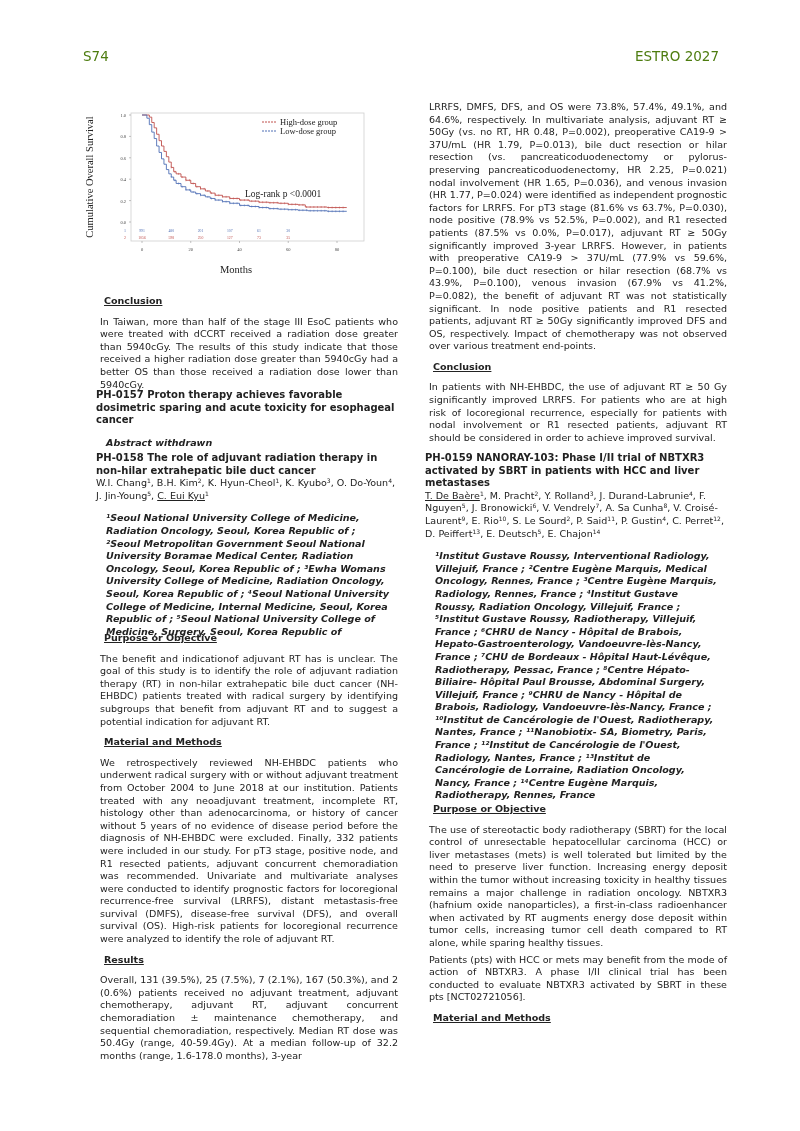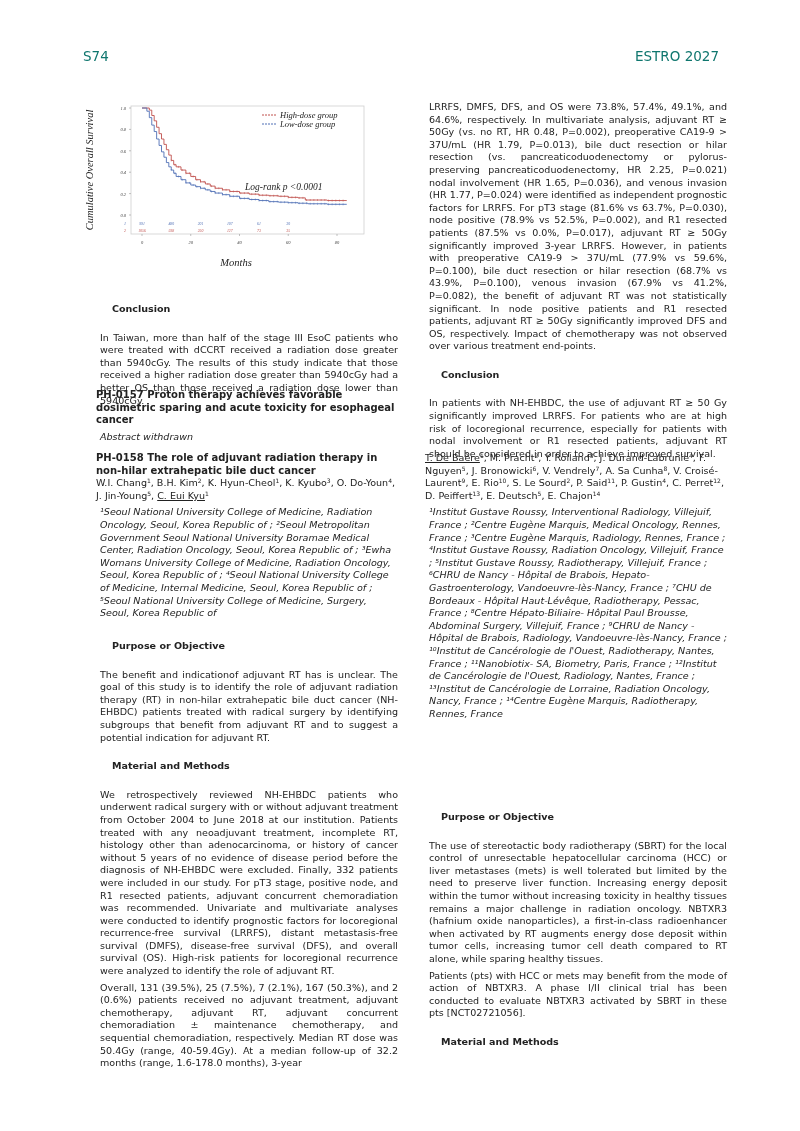--- a/index.html
+++ b/index.html
@@ -1,32 +1,32 @@
 <!DOCTYPE html>
 <html><head>
 <meta charset="utf-8">
 <style>
   html, body { margin: 0; padding: 0; background: #ffffff; }
   body { width: 800px; height: 1131px; position: relative; overflow: hidden;
          font-family: "DejaVu Sans", sans-serif; color: #222; }
-  .running-head { position: absolute; top: 48px; font-size: 13.5px; color: #0f766e; font-family: "DejaVu Sans", sans-serif; }
+  .running-head { position: absolute; top: 48px; font-size: 13.5px; color: #4d7c0f; font-family: "DejaVu Sans", sans-serif; }
   #page-num { left: 83px; }
   #journal { right: 81px; }
   .col { position: absolute; top: 0; width: 306px; font-size: 9.55px; line-height: 12.6px; }
   #col-left { left: 96px; }
   #col-right { left: 425px; }
   .blk { position: absolute; left: 0; width: 306px; }
   .p { text-align: justify; margin: 4px; }
-  .h { font-weight: bold; margin: 16px; }
+  .h { font-weight: bold; margin: 8px; text-decoration: underline; }
   .title { font-weight: bold; margin: 0; font-size: 10px; }
-  .it { font-style: italic; margin: 4px; }
+  .it { font-style: italic; margin: 10px; font-weight: bold; }
   .authors { margin: 0; }
   .u { text-decoration: underline; }
   sup { font-size: 6px; vertical-align: 3px; line-height: 0; }
-  #chart-wrap { position: absolute; left: 80px; top: 98px; width: 290px; height: 175px; font-style: italic; }
+  #chart-wrap { position: absolute; left: 80px; top: 105px; width: 290px; height: 175px; }
   #chart-wrap svg text { font-family: "Liberation Serif", serif; }
 </style>
 </head>
 <body>
 
 <div class="running-head" id="page-num">S74</div>
 <div class="running-head" id="journal">ESTRO 2027</div>
 
 <div id="chart-wrap">
   <svg id="km-svg" width="290" height="175" viewBox="0 0 290 175">
@@ -202,32 +202,34 @@
     <p class="title">PH-0158  The role of adjuvant radiation therapy in non-hilar extrahepatic bile duct cancer</p>
     <p class="authors" id="authors-0158"><span>W.I. Chang</span><sup>1</sup>, <span>B.H. Kim</span><sup>2</sup>, <span>K. Hyun-Cheol</span><sup>1</sup>, <span>K. Kyubo</span><sup>3</sup>, <span>O. Do-Youn</span><sup>4</sup>, <span>J. Jin-Young</span><sup>5</sup>, <span class="u">C. Eui Kyu</span><sup>1</sup></p>
     <p class="it">¹Seoul National University College of Medicine, Radiation Oncology, Seoul, Korea Republic of ; ²Seoul Metropolitan Government Seoul National University Boramae Medical Center, Radiation Oncology, Seoul, Korea Republic of ; ³Ewha Womans University College of Medicine, Radiation Oncology, Seoul, Korea Republic of ; ⁴Seoul National University College of Medicine, Internal Medicine, Seoul, Korea Republic of ; ⁵Seoul National University College of Medicine, Surgery, Seoul, Korea Republic of</p>
   </div>
 
   <div class="blk" style="top:624px">
     <p class="h">Purpose or Objective</p>
     <p class="p">The benefit and indicationof adjuvant RT has is unclear. The goal of this study is to identify the role of adjuvant radiation therapy (RT) in non-hilar extrahepatic bile duct cancer (NH-EHBDC) patients treated with radical surgery by identifying subgroups that benefit from adjuvant RT and to suggest a potential indication for adjuvant RT.</p>
     <p class="h">Material and Methods</p>
     <p class="p">We retrospectively reviewed NH-EHBDC patients who underwent radical surgery with or without adjuvant treatment from October 2004 to June 2018 at our institution. Patients treated with any neoadjuvant treatment, incomplete RT, histology other than adenocarcinoma, or history of cancer without 5 years of no evidence of disease period before the diagnosis of NH-EHBDC were excluded. Finally, 332 patients were included in our study. For pT3 stage, positive node, and R1 resected patients, adjuvant concurrent chemoradiation was recommended. Univariate and multivariate analyses were conducted to identify prognostic factors for locoregional recurrence-free survival (LRRFS), distant metastasis-free survival (DMFS), disease-free survival (DFS), and overall survival (OS). High-risk patients for locoregional recurrence were analyzed to identify the role of adjuvant RT.</p>
+    <p class="h">Results</p>
     <p class="p">Overall, 131 (39.5%), 25 (7.5%), 7 (2.1%), 167 (50.3%), and 2 (0.6%) patients received no adjuvant treatment, adjuvant chemotherapy, adjuvant RT, adjuvant concurrent chemoradiation ± maintenance chemotherapy, and sequential chemoradiation, respectively. Median RT dose was 50.4Gy (range, 40-59.4Gy). At a median follow-up of 32.2 months (range, 1.6-178.0 months), 3-year</p>
   </div>
 </div>
 
 <div class="col" id="col-right">
   <div class="blk" style="top:97px">
     <p class="p">LRRFS, DMFS, DFS, and OS were 73.8%, 57.4%, 49.1%, and 64.6%, respectively. In multivariate analysis, adjuvant RT ≥ 50Gy (vs. no RT, HR 0.48, P=0.002), preoperative CA19-9 &gt; 37U/mL (HR 1.79, P=0.013), bile duct resection or hilar resection (vs. pancreaticoduodenectomy or pylorus-preserving pancreaticoduodenectomy, HR 2.25, P=0.021) nodal involvement (HR 1.65, P=0.036), and venous invasion (HR 1.77, P=0.024) were identified as independent prognostic factors for LRRFS. For pT3 stage (81.6% vs 63.7%, P=0.030), node positive (78.9% vs 52.5%, P=0.002), and R1 resected patients (87.5% vs 0.0%, P=0.017), adjuvant RT ≥ 50Gy significantly improved 3-year LRRFS. However, in patients with preoperative CA19-9 &gt; 37U/mL (77.9% vs 59.6%, P=0.100), bile duct resection or hilar resection (68.7% vs 43.9%, P=0.100), venous invasion (67.9% vs 41.2%, P=0.082), the benefit of adjuvant RT was not statistically significant. In node positive patients and R1 resected patients, adjuvant RT ≥ 50Gy significantly improved DFS and OS, respectively. Impact of chemotherapy was not observed over various treatment end-points.</p>
     <p class="h">Conclusion</p>
     <p class="p">In patients with NH-EHBDC, the use of adjuvant RT ≥ 50 Gy significantly improved LRRFS. For patients who are at high risk of locoregional recurrence, especially for patients with nodal involvement or R1 resected patients, adjuvant RT should be considered in order to achieve improved survival.</p>
   </div>
 
   <div class="blk" style="top:452px">
+    <p class="title">PH-0159  NANORAY-103: Phase I/II trial of NBTXR3 activated by SBRT in patients with HCC and liver metastases</p>
     <p class="authors" id="authors-0159"><span class="u">T. De Baère</span><sup>1</sup>, <span>M. Pracht</span><sup>2</sup>, <span>Y. Rolland</span><sup>3</sup>, <span>J. Durand-Labrunie</span><sup>4</sup>, <span>F. Nguyen</span><sup>5</sup>, <span>J. Bronowicki</span><sup>6</sup>, <span>V. Vendrely</span><sup>7</sup>, <span>A. Sa Cunha</span><sup>8</sup>, <span>V. Croisé-Laurent</span><sup>9</sup>, <span>E. Rio</span><sup>10</sup>, <span>S. Le Sourd</span><sup>2</sup>, <span>P. Said</span><sup>11</sup>, <span>P. Gustin</span><sup>4</sup>, <span>C. Perret</span><sup>12</sup>, <span>D. Peiffert</span><sup>13</sup>, <span>E. Deutsch</span><sup>5</sup>, <span>E. Chajon</span><sup>14</sup></p>
     <p class="it">¹Institut Gustave Roussy, Interventional Radiology, Villejuif, France ; ²Centre Eugène Marquis, Medical Oncology, Rennes, France ; ³Centre Eugène Marquis, Radiology, Rennes, France ; ⁴Institut Gustave Roussy, Radiation Oncology, Villejuif, France ; ⁵Institut Gustave Roussy, Radiotherapy, Villejuif, France ; ⁶CHRU de Nancy - Hôpital de Brabois, Hepato-Gastroenterology, Vandoeuvre-lès-Nancy, France ; ⁷CHU de Bordeaux - Hôpital Haut-Lévêque, Radiotherapy, Pessac, France ; ⁸Centre Hépato-Biliaire- Hôpital Paul Brousse, Abdominal Surgery, Villejuif, France ; ⁹CHRU de Nancy - Hôpital de Brabois, Radiology, Vandoeuvre-lès-Nancy, France ; ¹⁰Institut de Cancérologie de l'Ouest, Radiotherapy, Nantes, France ; ¹¹Nanobiotix- SA, Biometry, Paris, France ; ¹²Institut de Cancérologie de l'Ouest, Radiology, Nantes, France ; ¹³Institut de Cancérologie de Lorraine, Radiation Oncology, Nancy, France ; ¹⁴Centre Eugène Marquis, Radiotherapy, Rennes, France</p>
   </div>
 
   <div class="blk" style="top:795px">
     <p class="h">Purpose or Objective</p>
     <p class="p">The use of stereotactic body radiotherapy (SBRT) for the local control of unresectable hepatocellular carcinoma (HCC) or liver metastases (mets) is well tolerated but limited by the need to preserve liver function. Increasing energy deposit within the tumor without increasing toxicity in healthy tissues remains a major challenge in radiation oncology. NBTXR3 (hafnium oxide nanoparticles), a first-in-class radioenhancer when activated by RT augments energy dose deposit within tumor cells, increasing tumor cell death compared to RT alone, while sparing healthy tissues.</p>
     <p class="p">Patients (pts) with HCC or mets may benefit from the mode of action of NBTXR3. A phase I/II clinical trial has been conducted to evaluate NBTXR3 activated by SBRT in these pts [NCT02721056].</p>
     <p class="h">Material and Methods</p>
   </div>

